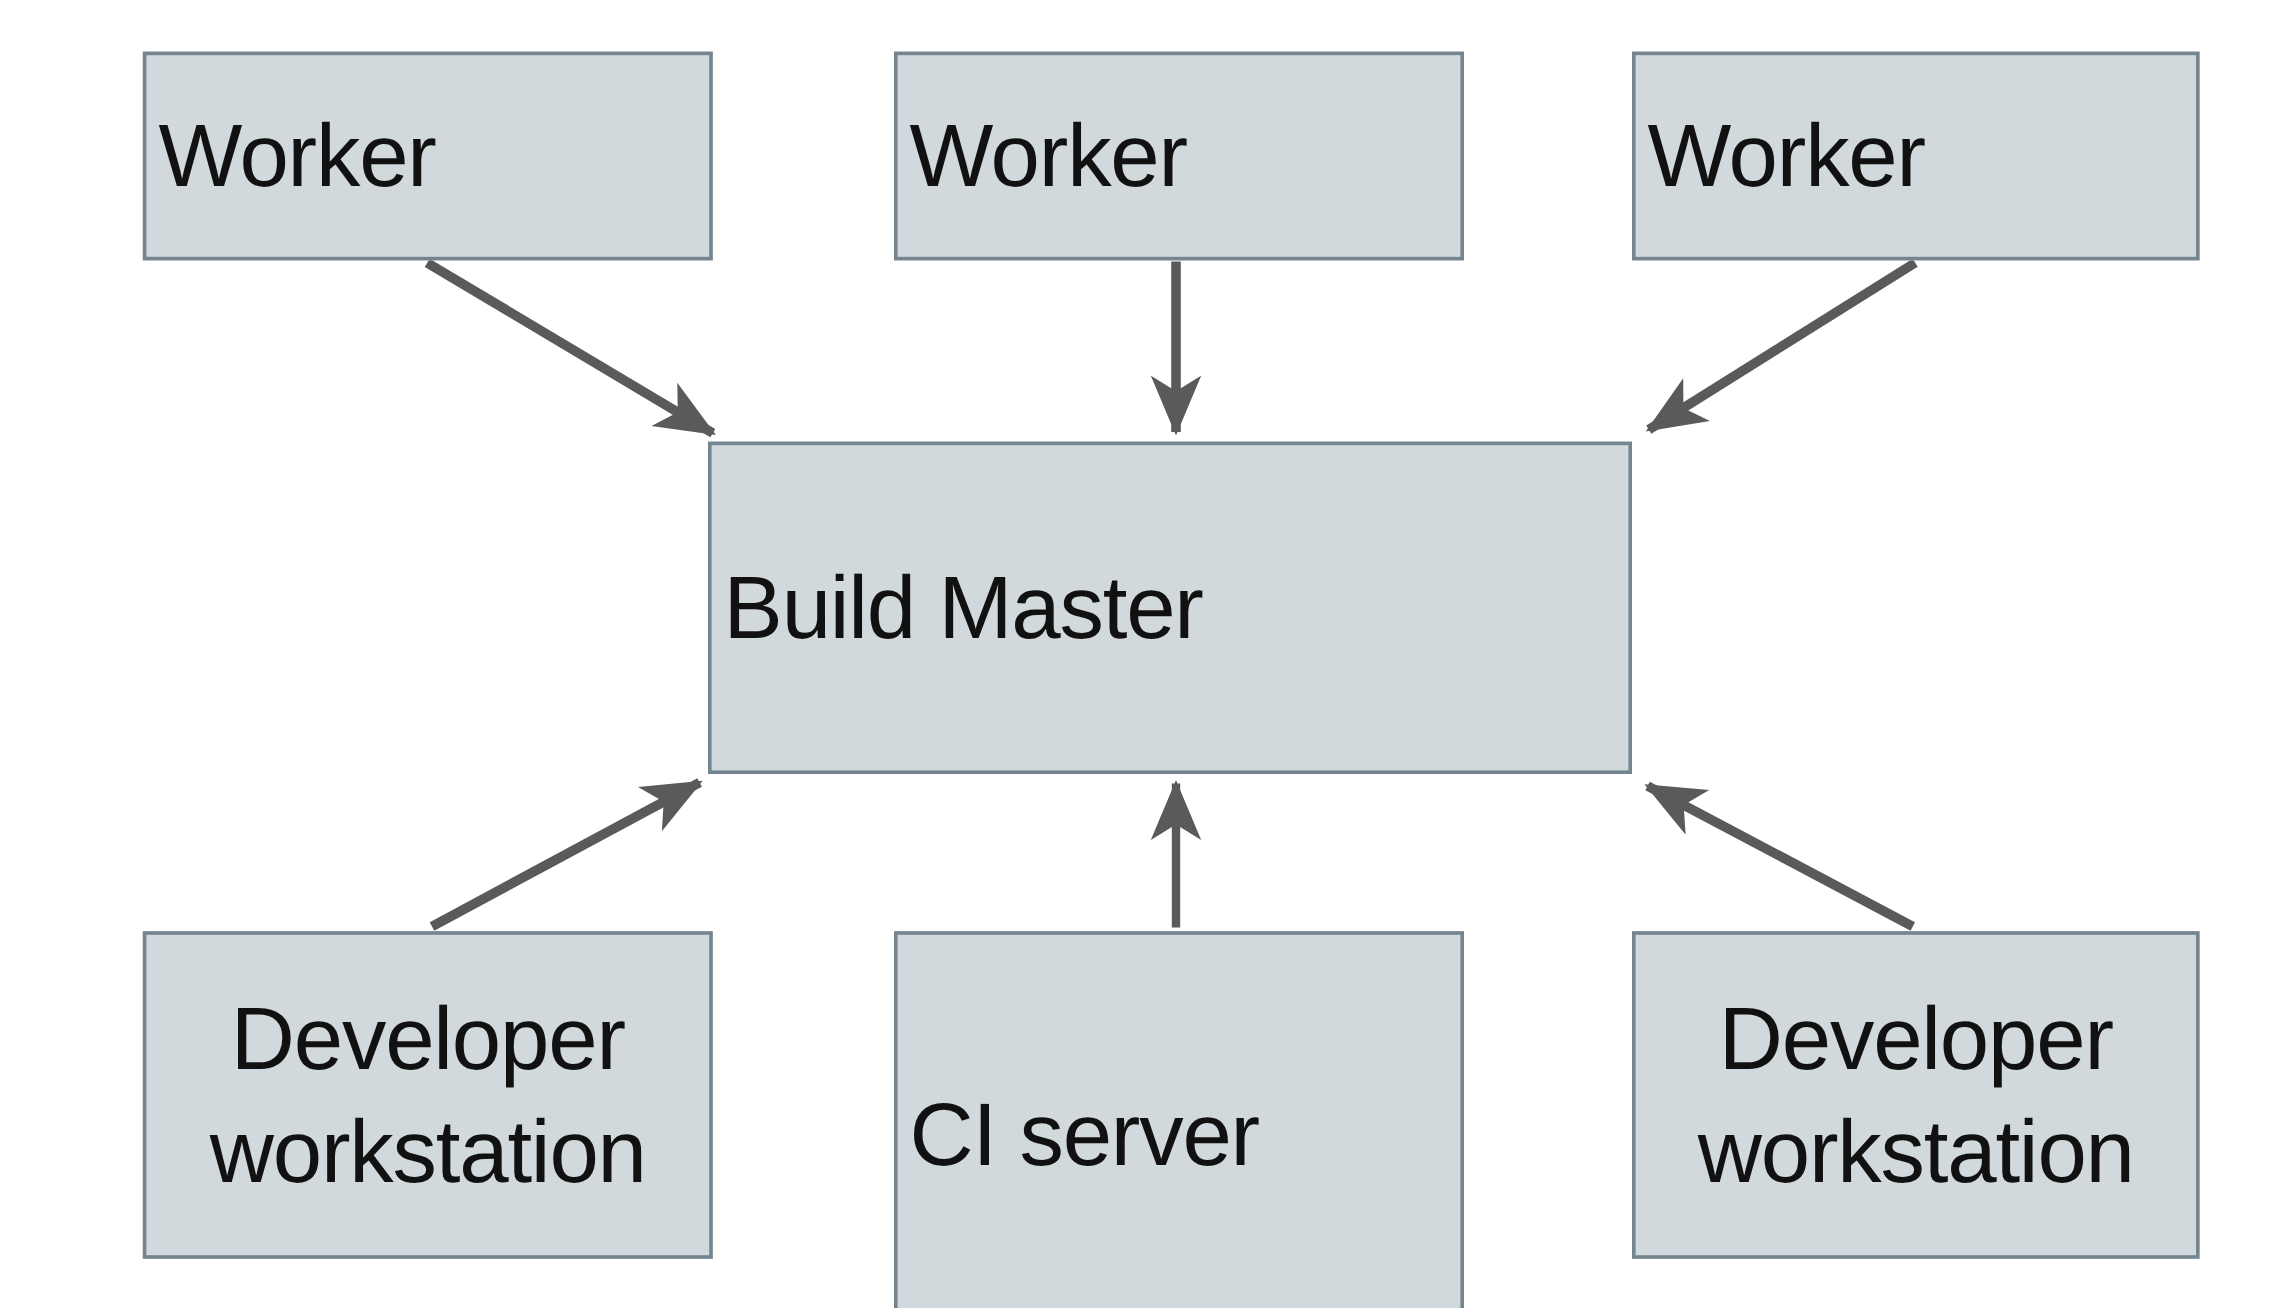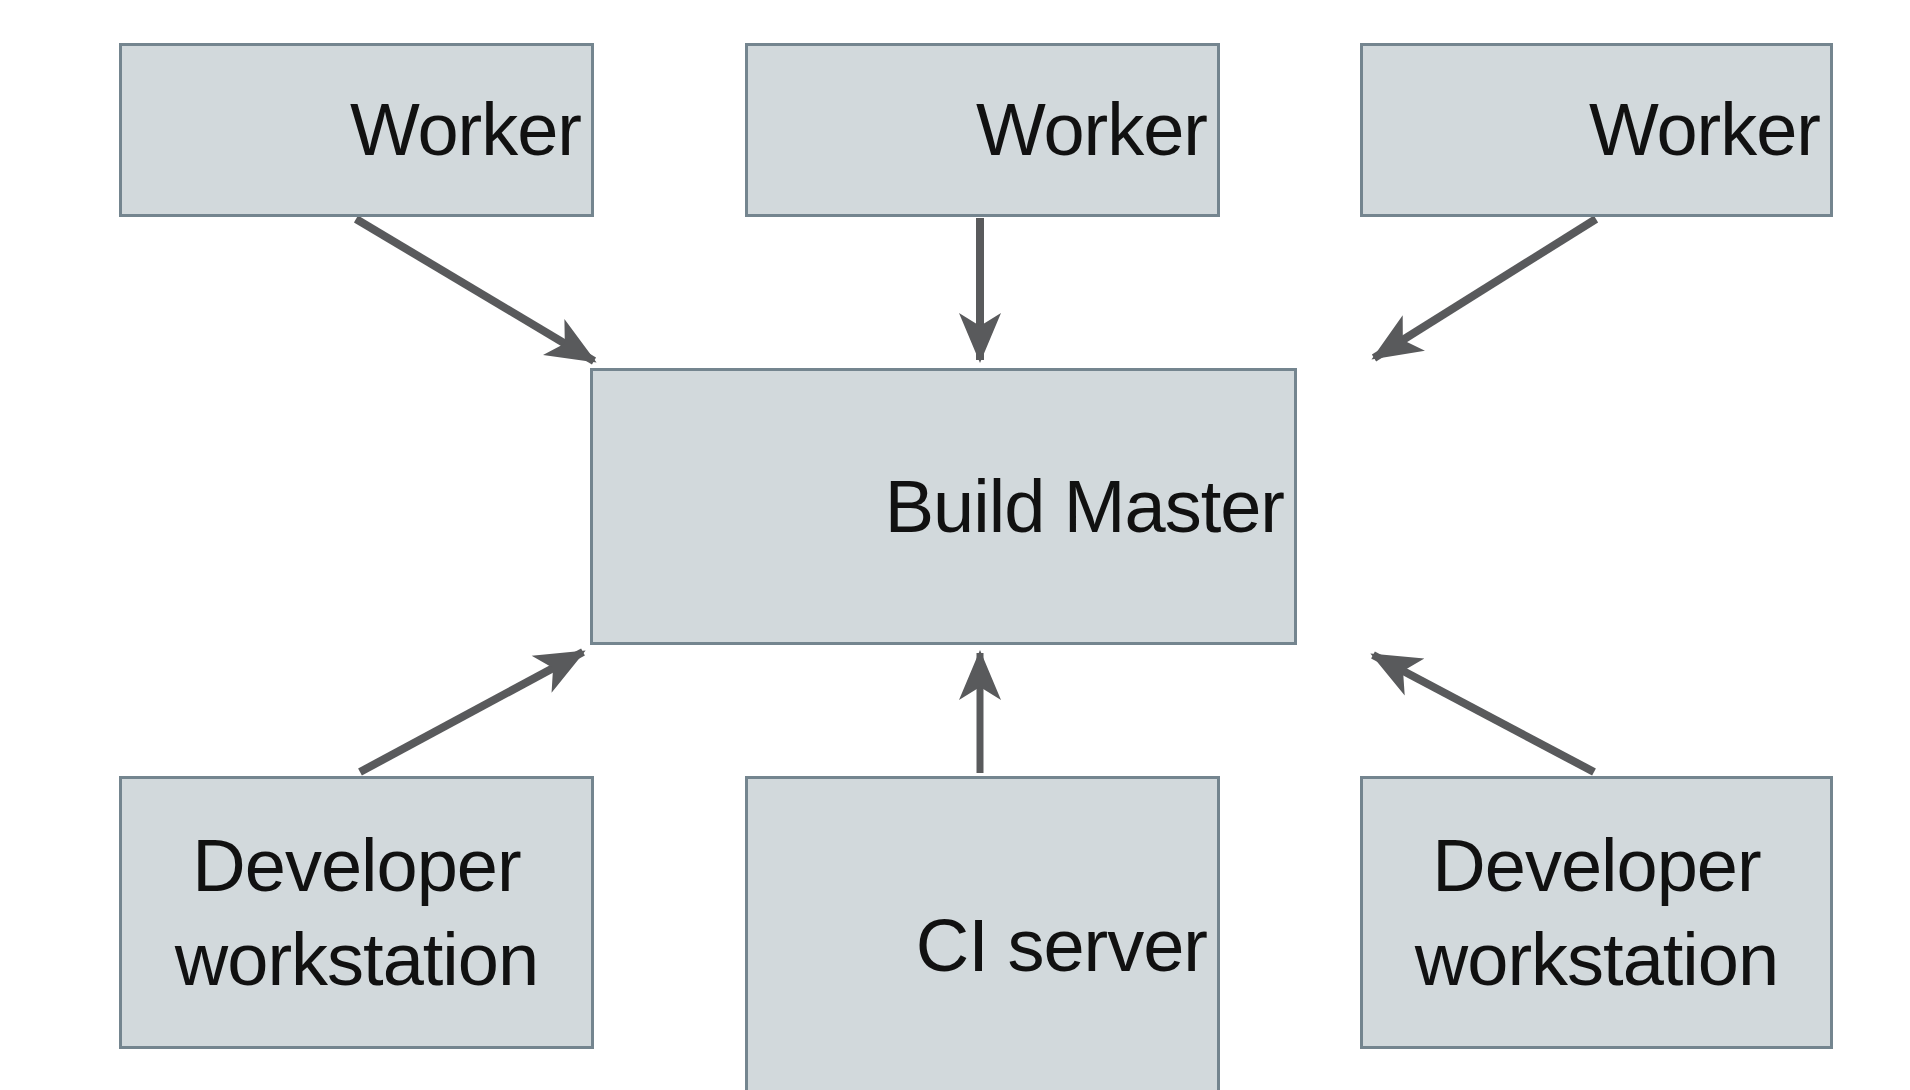--- a/index.html
+++ b/index.html
@@ -15,33 +15,33 @@
     font-family: "Liberation Sans", sans-serif;
     overflow: hidden;
   }
   .node {
     position: absolute;
     box-sizing: border-box;
     background: var(--fill, #d2d9dc);
     border: 3px solid var(--border, #74858f);
     display: flex;
     align-items: center;
-    justify-content: flex-end;
+    justify-content: flex-start;
     text-align: center;
     color: var(--text, #111111);
     font-size: 74px;
     line-height: 1.27;
     letter-spacing: -1px;
   }
   
   .node.worker-1 { left: 119px; top: 43px;  width: 475px; height: 174px; }
   .node.worker-2 { left: 745px; top: 43px;  width: 475px; height: 174px; }
   .node.worker-3 { left: 1360px; top: 43px; width: 473px; height: 174px; }
   
-  .node.build-master { left: 590px; top: 368px; width: 707px; height: 277px; }
+  .node.build-master { left: 590px; top: 368px; width: 770px; height: 277px; }
   
   .node.dev-left  { left: 119px;  top: 776px; width: 475px; height: 273px; }
   .node.ci-server { left: 745px;  top: 776px; width: 475px; height: 340px; }
   .node.dev-right { left: 1360px; top: 776px; width: 473px; height: 273px; }
 
   .node .label { display: block; padding: 0 10px; }
 
   svg.arrow-layer {
     position: absolute;
     left: 0; top: 0;

